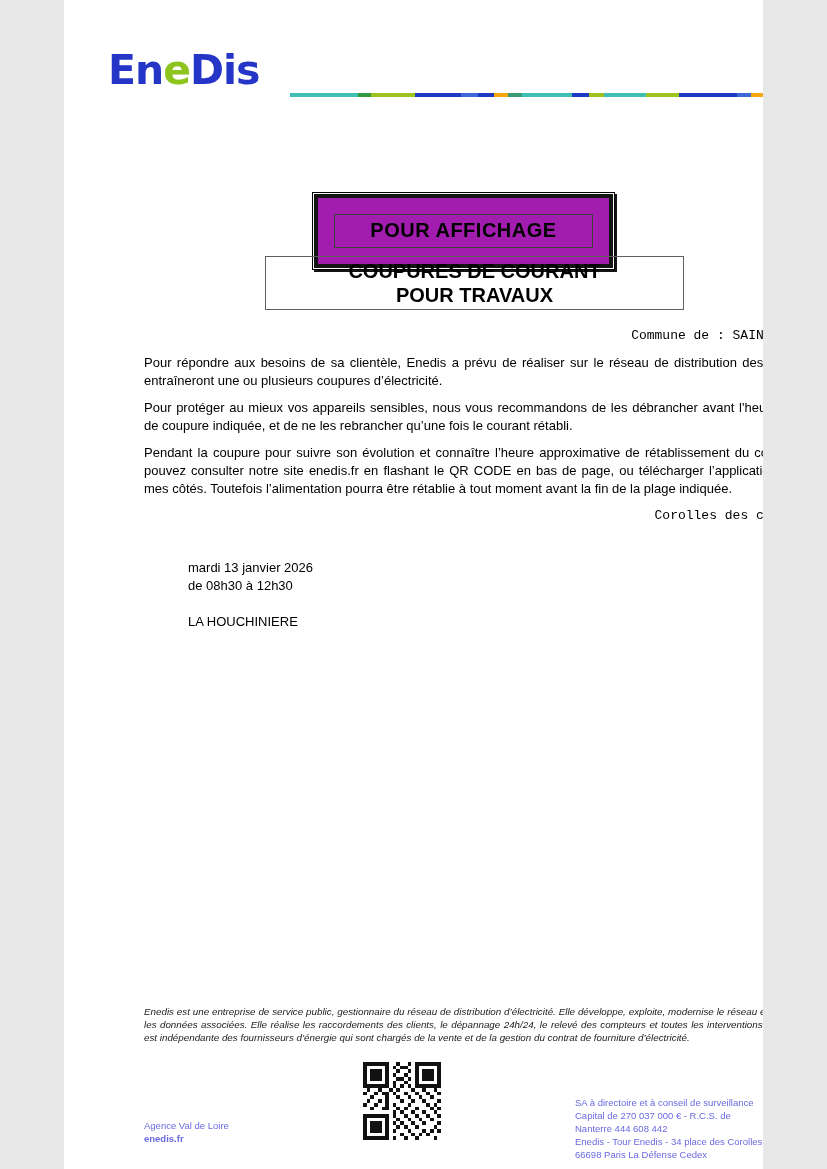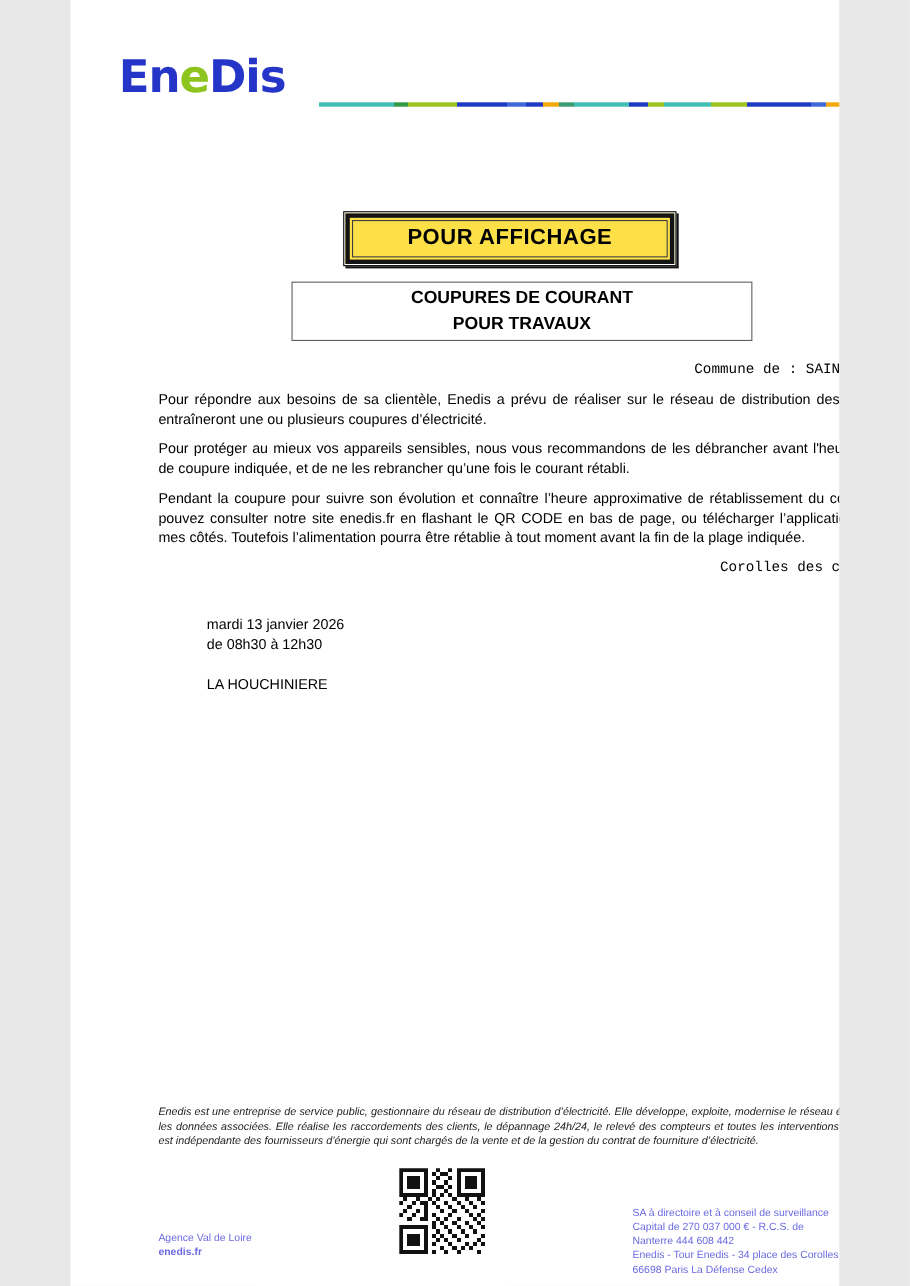--- a/index.html
+++ b/index.html
@@ -37,30 +37,30 @@
       #3b9c74 84%,#3b9c74 86.4%,
       #3fbfb4 86.4%,#3fbfb4 93.2%,
       #1e39c3 93.2%,#1e39c3 96.8%,
       #9cc41d 96.8%,#9cc41d 100%);
   }
   
   .banner-outer{
     position:absolute;left:248px;top:192px;width:303px;box-sizing:border-box;
     border:1px solid #000;padding:1px;background:#fff;box-shadow:2px 2px 0 #141414;
   }
-  .banner-mid{border:4px solid #141414;padding:2px;background:#fde047;}
+  .banner-mid{border:4px solid #141414;padding:16px;background:#a21caf;}
   .banner-inner{
     border:1px solid #3f3f3f;text-align:center;font-weight:bold;font-size:20px;
     padding:4px 0 5px;letter-spacing:.5px;
   }
   
   .notice{
     position:absolute;left:201px;top:256px;width:419px;height:54px;box-sizing:border-box;
     border:1px solid #5f5f5f;display:flex;flex-direction:column;align-items:center;
-    justify-content:center;font-weight:bold;font-size:16px;line-height:24px;text-align:center;
+    justify-content:center;font-weight:bold;font-size:20px;line-height:24px;text-align:center;
   }
   
   .content{position:absolute;left:80px;top:327px;width:690px;font-size:13px;line-height:18px;}
   .content p{margin:0 0 9px;text-align:justify;}
   .content p.plain{text-align:right;font-family:Liberation Mono, monospace;}
   .content .gap-large{margin-bottom:34px;}
   .content .block{margin:0 0 18px;text-align:left;}
   .content .block div{line-height:18px;margin-left:44px;}
   
   .legal{

